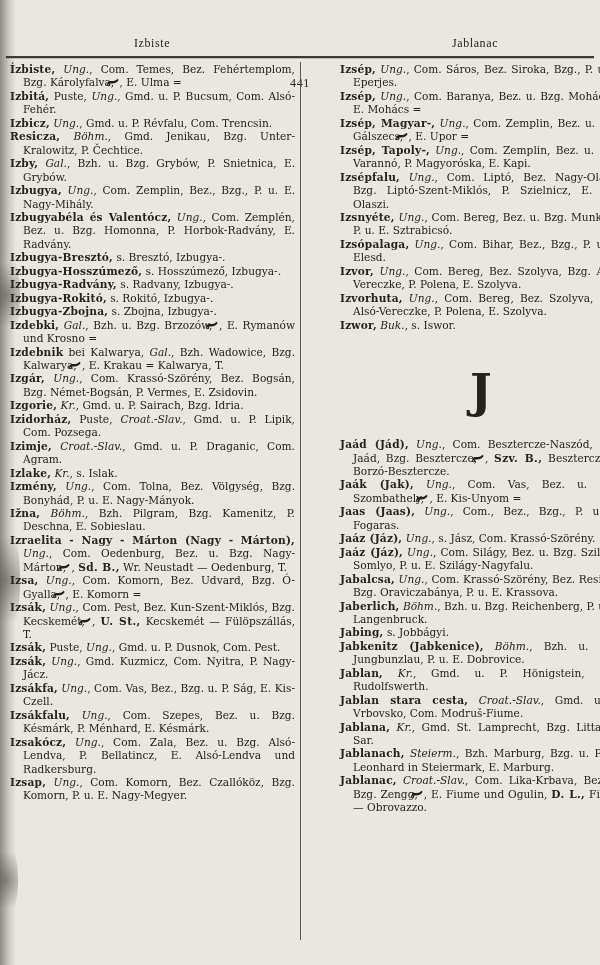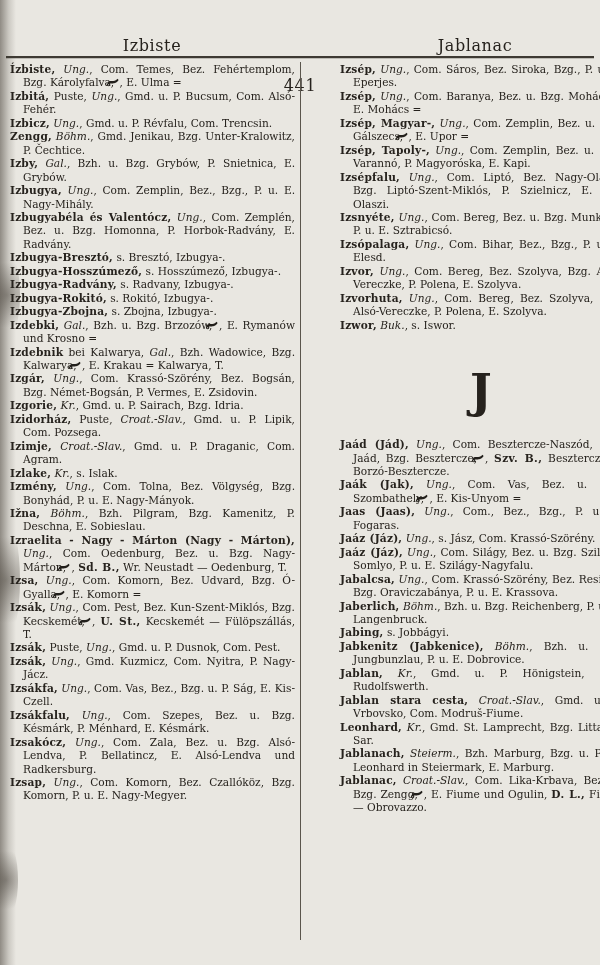--- a/index.html
+++ b/index.html
@@ -11,21 +11,21 @@
   }
   .scan-edge{position:absolute;left:0;top:0;width:16px;height:965px;
     background:linear-gradient(90deg, rgba(70,64,56,.55), rgba(70,64,56,.18) 55%, rgba(70,64,56,0));
     pointer-events:none;}
   .blotch{position:absolute;border-radius:50%;background:radial-gradient(circle, rgba(60,54,46,.45), rgba(60,54,46,0) 70%);pointer-events:none;}
   .blotch.b1{left:-6px;top:250px;width:26px;height:90px;}
   .blotch.b2{left:-8px;top:520px;width:28px;height:120px;}
   .blotch.b3{left:-6px;top:840px;width:24px;height:80px;}
 
   .running-head{position:absolute;top:36px;transform:translateX(-50%);
-    font-size:16px;letter-spacing:.6px;white-space:nowrap;}
+    font-size:12px;letter-spacing:.6px;white-space:nowrap;font-family:Liberation Serif, serif;}
   .head-left{left:152px;}
   .head-center{left:300px;margin-top:40px;}
   .head-right{left:475px;}
   .header-rule{position:absolute;top:56px;left:6px;width:588px;height:2px;
     background:#3e3a33;box-shadow:0 1px 0 rgba(62,58,51,.25);}
 
   .col-divider{position:absolute;left:300px;top:62px;width:1px;height:878px;background:#5a554c;}
 
   .col{position:absolute;top:63px;}
   .col-left{left:10px;width:285px;}
@@ -60,21 +60,21 @@
 <div class="col-divider"></div>
 
 <div class="col col-left">
     <p class="entry"><span class="k-b">Ízbiste,</span><span class="k-i"> Ung.</span><span class="k-t">, Com. Temes, Bez. Fehértemplom, Bzg. Károlyfalva, </span><span class="horn"><svg width="13" height="9" viewBox="0 0 20 13" xmlns="http://www.w3.org/2000/svg">
           <path d="M3.2 10.5 C1.6 8.2 2.6 4.8 6 4.2 C9.5 3.6 12.5 4.8 15 3.2 C16.2 2.4 17 1.4 17.6 0.8 L19.4 2.6 C18.2 4.6 16 7.2 12.6 7.8 C9.8 8.3 7.4 7.4 5.8 8.4 C4.8 9 4.6 10 5 10.8 Z" fill="#221f1b"></path>
           <ellipse cx="4" cy="10" rx="2.6" ry="2.2" fill="#221f1b"></ellipse>
           <ellipse cx="4" cy="10" rx="1" ry="0.8" fill="#e9e7e1"></ellipse>
         </svg></span><span class="k-t">, E. Ulma =</span></p>
     <p class="entry"><span class="k-b">Izbitá,</span><span class="k-t"> Puste, </span><span class="k-i">Ung.</span><span class="k-t">, Gmd. u. P. Bucsum, Com. Alsó-Fehér.</span></p>
     <p class="entry"><span class="k-b">Izbicz,</span><span class="k-i"> Ung.</span><span class="k-t">, Gmd. u. P. Révfalu, Com. Trencsin.</span></p>
-    <p class="entry"><span class="k-b">Zengg,</span><span class="k-i"> Böhm.</span><span class="k-t">, Gmd. Jenikau, Bzg. Unter-Kralowitz, P. Čechtice.</span></p>
+    <p class="entry"><span class="k-b">Resicza,</span><span class="k-i"> Böhm.</span><span class="k-t">, Gmd. Jenikau, Bzg. Unter-Kralowitz, P. Čechtice.</span></p>
     <p class="entry"><span class="k-b">Izby,</span><span class="k-i"> Gal.</span><span class="k-t">, Bzh. u. Bzg. Grybów, P. Snietnica, E. Grybów.</span></p>
     <p class="entry"><span class="k-b">Izbugya,</span><span class="k-i"> Ung.</span><span class="k-t">, Com. Zemplin, Bez., Bzg., P. u. E. Nagy-Mihály.</span></p>
     <p class="entry"><span class="k-b">Izbugyabéla és Valentócz,</span><span class="k-i"> Ung.</span><span class="k-t">, Com. Zemplén, Bez. u. Bzg. Homonna, P. Horbok-Radvány, E. Radvány.</span></p>
     <p class="entry"><span class="k-b">Izbugya-Bresztó,</span><span class="k-t"> s. Bresztó, Izbugya-.</span></p>
     <p class="entry"><span class="k-b">Izbugya-Hosszúmező,</span><span class="k-t"> s. Hosszúmező, Izbugya-.</span></p>
     <p class="entry"><span class="k-b">Izbugya-Radvány,</span><span class="k-t"> s. Radvany, Izbugya-.</span></p>
     <p class="entry"><span class="k-b">Izbugya-Rokitó,</span><span class="k-t"> s. Rokitó, Izbugya-.</span></p>
     <p class="entry"><span class="k-b">Izbugya-Zbojna,</span><span class="k-t"> s. Zbojna, Izbugya-.</span></p>
     <p class="entry"><span class="k-b">Izdebki,</span><span class="k-i"> Gal.</span><span class="k-t">, Bzh. u. Bzg. Brzozów, </span><span class="horn"><svg width="13" height="9" viewBox="0 0 20 13" xmlns="http://www.w3.org/2000/svg">
           <path d="M3.2 10.5 C1.6 8.2 2.6 4.8 6 4.2 C9.5 3.6 12.5 4.8 15 3.2 C16.2 2.4 17 1.4 17.6 0.8 L19.4 2.6 C18.2 4.6 16 7.2 12.6 7.8 C9.8 8.3 7.4 7.4 5.8 8.4 C4.8 9 4.6 10 5 10.8 Z" fill="#221f1b"></path>
@@ -151,21 +151,21 @@
           </svg></span><span class="k-t">, E. Kis-Unyom =</span></p>
       <p class="entry"><span class="k-b">Jaas (Jaas),</span><span class="k-i"> Ung.</span><span class="k-t">, Com., Bez., Bzg., P. u. E. Fogaras.</span></p>
       <p class="entry"><span class="k-b">Jaáz (Jáz),</span><span class="k-i"> Ung.</span><span class="k-t">, s. Jász, Com. Krassó-Szörény.</span></p>
       <p class="entry"><span class="k-b">Jaáz (Jáz),</span><span class="k-i"> Ung.</span><span class="k-t">, Com. Silágy, Bez. u. Bzg. Szilágy-Somlyo, P. u. E. Szilágy-Nagyfalu.</span></p>
       <p class="entry"><span class="k-b">Jabalcsa,</span><span class="k-i"> Ung.</span><span class="k-t">, Com. Krassó-Szörény, Bez. Resicza, Bzg. Oraviczabánya, P. u. E. Krassova.</span></p>
       <p class="entry"><span class="k-b">Jaberlich,</span><span class="k-i"> Böhm.</span><span class="k-t">, Bzh. u. Bzg. Reichenberg, P. u. E. Langenbruck.</span></p>
       <p class="entry"><span class="k-b">Jabing,</span><span class="k-t"> s. Jobbágyi.</span></p>
       <p class="entry"><span class="k-b">Jabkenitz (Jabkenice),</span><span class="k-i"> Böhm.</span><span class="k-t">, Bzh. u. Bzg. Jungbunzlau, P. u. E. Dobrovice.</span></p>
       <p class="entry"><span class="k-b">Jablan,</span><span class="k-i"> Kr.</span><span class="k-t">, Gmd. u. P. Hönigstein, Bzg. Rudolfswerth.</span></p>
       <p class="entry"><span class="k-b">Jablan stara cesta,</span><span class="k-i"> Croat.-Slav.</span><span class="k-t">, Gmd. u. P. Vrbovsko, Com. Modruš-Fiume.</span></p>
-      <p class="entry"><span class="k-b">Leonhard,</span><span class="k-i"> Kr.</span><span class="k-t">, Gmd. St. Lamprecht, Bzg. Littai, P. Sar.</span></p>
+      <p class="entry"><span class="k-b">Jablana,</span><span class="k-i"> Kr.</span><span class="k-t">, Gmd. St. Lamprecht, Bzg. Littai, P. Sar.</span></p>
       <p class="entry"><span class="k-b">Jablanach,</span><span class="k-i"> Steierm.</span><span class="k-t">, Bzh. Marburg, Bzg. u. P. St. Leonhard in Steiermark, E. Marburg.</span></p>
       <p class="entry"><span class="k-b">Jablanac,</span><span class="k-i"> Croat.-Slav.</span><span class="k-t">, Com. Lika-Krbava, Bez. u. Bzg. Zengg, </span><span class="horn"><svg width="13" height="9" viewBox="0 0 20 13" xmlns="http://www.w3.org/2000/svg">
             <path d="M3.2 10.5 C1.6 8.2 2.6 4.8 6 4.2 C9.5 3.6 12.5 4.8 15 3.2 C16.2 2.4 17 1.4 17.6 0.8 L19.4 2.6 C18.2 4.6 16 7.2 12.6 7.8 C9.8 8.3 7.4 7.4 5.8 8.4 C4.8 9 4.6 10 5 10.8 Z" fill="#221f1b"></path>
             <ellipse cx="4" cy="10" rx="2.6" ry="2.2" fill="#221f1b"></ellipse>
             <ellipse cx="4" cy="10" rx="1" ry="0.8" fill="#e9e7e1"></ellipse>
           </svg></span><span class="k-t">, E. Fiume und Ogulin, </span><span class="k-s">D. L.,</span><span class="k-t"> Fiume — Obrovazzo.</span></p>
     </div>
 </div>
 
 </body></html>

